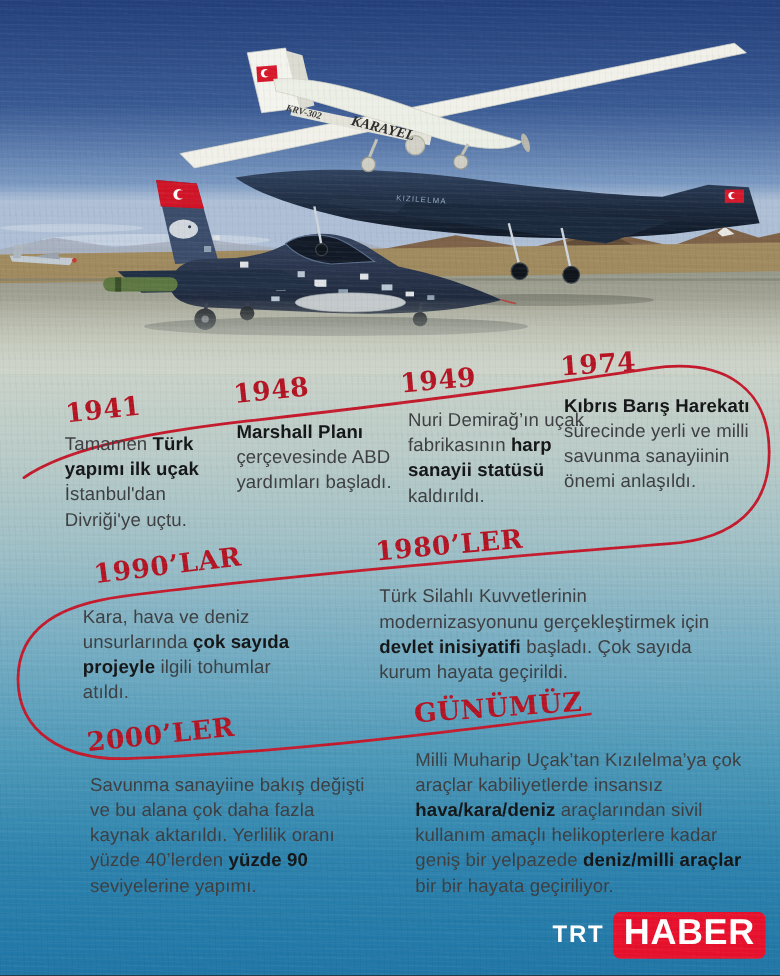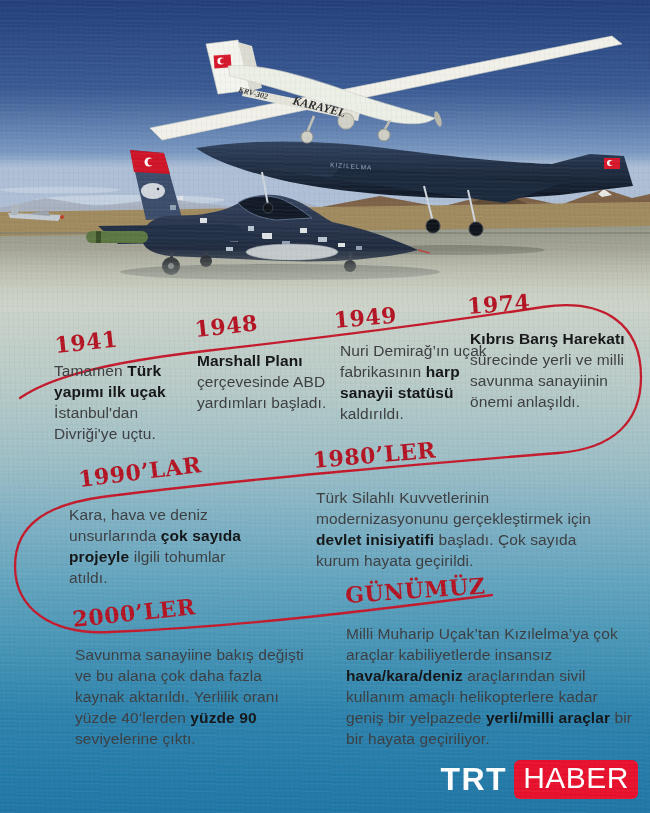--- a/index.html
+++ b/index.html
@@ -11,22 +11,22 @@
       #78aec3 66%, #4f9ab9 77%, #2d83ad 88%, #2076a6 100%);}
   .hero{position:absolute;left:0;top:0;}
   .snake{position:absolute;left:0;top:0;pointer-events:none;}
   .yearlabel{position:absolute;font-family:"DejaVu Serif",serif;font-weight:700;
     color:var(--year-red,#b41423);font-size:22px;letter-spacing:.5px;
     transform-origin:left bottom;white-space:nowrap;}
   .tblock{position:absolute;font-size:15.5px;line-height:21px;
     color:var(--text,#3c3e41);letter-spacing:.1px;}
   .tblock .b{font-weight:700;color:var(--text-bold,#141517);}
   .logo{position:absolute;top:760px;right:12px;display:flex;align-items:center;gap:7px;}
-  .logo .trt{color:#fff;font-weight:700;font-size:32px;letter-spacing:1.5px;}
-  .logo .haber{background:var(--logo-red,#e8112d);color:#fff;font-weight:400;
+  .logo .trt{color:#fff;font-weight:700;font-size:20px;letter-spacing:1.5px;}
+  .logo .haber{background:var(--logo-red,#e8112d);color:#fff;font-weight:700;
     font-size:30px;letter-spacing:.5px;padding:1px 9px 4px;border-radius:6px;}
   .texture{position:absolute;inset:0;pointer-events:none;opacity:.5;background-image:
     repeating-linear-gradient(2deg, rgba(255,255,255,.06) 0 1px, transparent 1px 4px),
     repeating-linear-gradient(88deg, rgba(0,0,0,.05) 0 1px, transparent 1px 5px),
     repeating-linear-gradient(0deg, rgba(255,255,255,.04) 0 2px, rgba(0,0,0,.02) 2px 4px, transparent 4px 7px);}
 </style>
 </head>
 <body>
 
 <div class="stage">
@@ -198,22 +198,22 @@
   <div class="yearlabel" style="left:80px;top:466px;transform:rotate(-7deg);">1990’LAR</div>
   <div class="yearlabel" style="left:74px;top:606px;transform:rotate(-6deg);">2000’LER</div>
   <div class="yearlabel" style="left:346px;top:582px;transform:rotate(-4deg);">GÜNÜMÜZ</div>
 
   <div class="tblock" style="left:54px;top:360px;width:152px;"><span>Tamamen </span><span class="b">Türk yapımı ilk uçak</span><span> İstanbul'dan Divriği'ye uçtu.</span></div>
   <div class="tblock" style="left:197px;top:350px;width:148px;"><span class="b">Marshall Planı</span><span> çerçevesinde ABD yardımları başladı.</span></div>
   <div class="tblock" style="left:340px;top:340px;width:150px;"><span>Nuri Demirağ’ın uçak fabrikasının </span><span class="b">harp sanayii statüsü</span><span> kaldırıldı.</span></div>
   <div class="tblock" style="left:470px;top:328px;width:168px;"><span class="b">Kıbrıs Barış Harekatı</span><span> sürecinde yerli ve milli savunma sanayiinin önemi anlaşıldı.</span></div>
   <div class="tblock" style="left:316px;top:487px;width:305px;"><span>Türk Silahlı Kuvvetlerinin modernizasyonunu gerçekleştirmek için </span><span class="b">devlet inisiyatifi</span><span> başladı. Çok sayıda kurum hayata geçirildi.</span></div>
   <div class="tblock" style="left:69px;top:504px;width:182px;"><span>Kara, hava ve deniz unsurlarında </span><span class="b">çok sayıda projeyle</span><span> ilgili tohumlar atıldı.</span></div>
-  <div class="tblock" style="left:75px;top:644px;width:232px;"><span>Savunma sanayiine bakış değişti ve bu alana çok daha fazla kaynak aktarıldı. Yerlilik oranı yüzde 40’lerden </span><span class="b">yüzde 90</span><span> seviyelerine çıktı.</span></div>
-  <div class="tblock" style="left:346px;top:623px;width:292px;"><span>Milli Muharip Uçak’tan Kızılelma’ya çok araçlar kabiliyetlerde insansız </span><span class="b">hava/kara/deniz</span><span> araçlarından sivil kullanım amaçlı helikopterlere kadar geniş bir yelpazede </span><span class="b">yerli/milli araçlar</span><span> bir bir hayata geçiriliyor.</span></div>
+  <div class="tblock" style="left:75px;top:644px;width:232px;"><span>Savunma sanayiine bakış değişti ve bu alana çok daha fazla kaynak aktarıldı. Yerlilik oranı yüzde 40’lerden </span><span class="b">yüzde 90</span><span> seviyelerine yapımı.</span></div>
+  <div class="tblock" style="left:346px;top:623px;width:292px;"><span>Milli Muharip Uçak’tan Kızılelma’ya çok araçlar kabiliyetlerde insansız </span><span class="b">hava/kara/deniz</span><span> araçlarından sivil kullanım amaçlı helikopterlere kadar geniş bir yelpazede </span><span class="b">deniz/milli araçlar</span><span> bir bir hayata geçiriliyor.</span></div>
 
   <div class="logo">
     <span class="trt">TRT</span>
     <span class="haber">HABER</span>
   </div>
 
   <div class="texture"></div>
 </div>
 
 </body></html>

